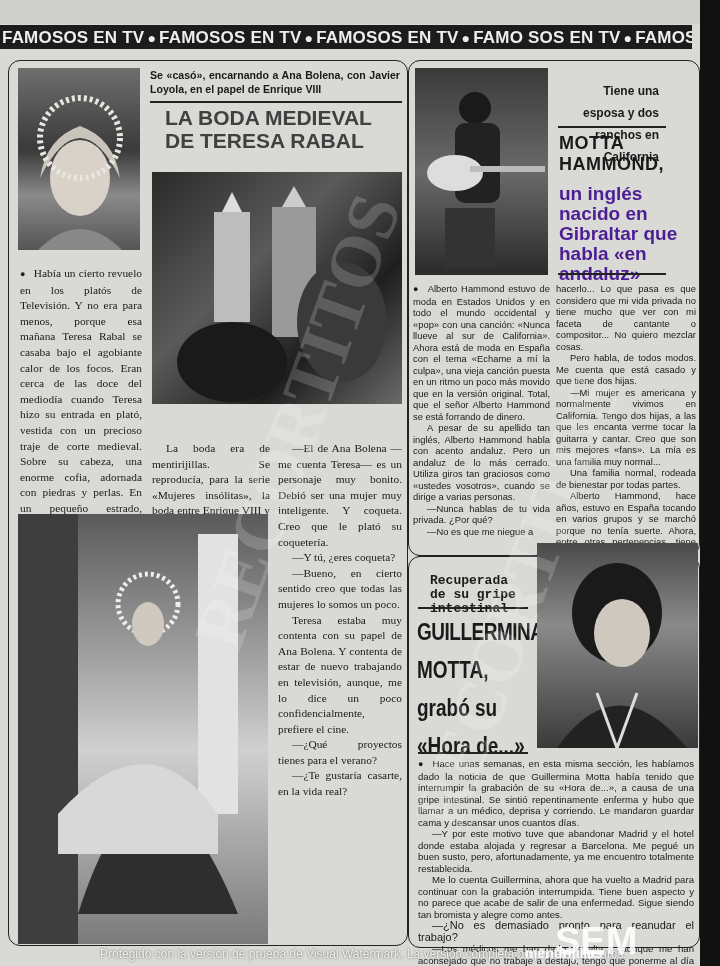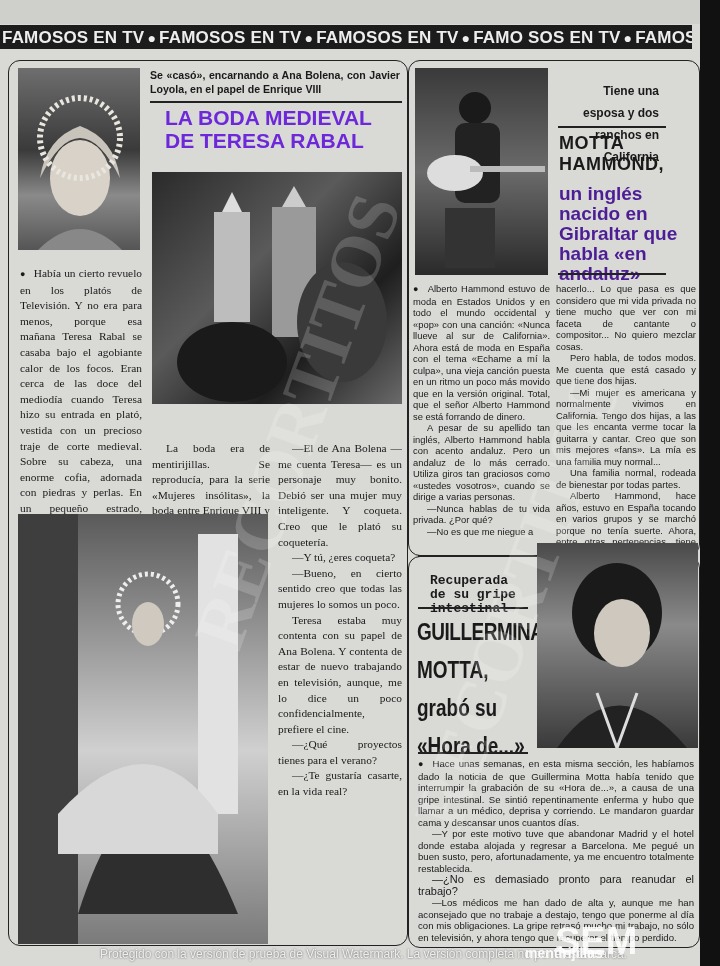--- a/index.html
+++ b/index.html
@@ -39,21 +39,21 @@
     <svg width="122" height="182">
       <ellipse cx="62" cy="110" rx="30" ry="38" fill="#d8d2c8"></ellipse>
       <path d="M22 110 Q62 30 102 110 Q96 70 62 58 Q28 70 22 110Z" fill="#c9c4bb"></path>
       <circle cx="62" cy="70" r="40" fill="none" stroke="#e9e6df" stroke-width="6" stroke-dasharray="3 3"></circle>
       <path d="M20 182 Q62 140 104 182Z" fill="#888"></path>
     </svg>
   </div>
 
   <p class="sans-sm" style="position:absolute; left:150px; top:68px; width:250px; font-weight:bold; font-size:10.6px; line-height:14px;">Se «casó», encarnando a Ana Bolena, con Javier Loyola, en el papel de Enrique VIII</p>
   <div class="hr" style="left:150px; top:101px; width:252px;"></div>
-  <div style="position:absolute; left:165px; top:106px; width:240px; font-family:'Liberation Sans',sans-serif; font-weight:bold; font-size:21px; line-height:23px; color:#6d28d9;">
+  <div style="position:absolute; left:165px; top:106px; width:240px; font-family:'Liberation Sans',sans-serif; font-weight:bold; font-size:21px; line-height:23px; color:#404040;">
     <div>LA BODA MEDIEVAL</div>
     <div>DE TERESA RABAL</div>
   </div>
 
   <div class="photo" style="left:152px; top:172px; width:250px; height:232px; background:linear-gradient(135deg,#2a2a2a 0%,#5a5a5a 40%,#1e1e1e 70%,#6a6a6a 100%);">
     <svg width="250" height="232">
       <rect x="0" y="0" width="250" height="232" fill="none"></rect>
       <path d="M70 40 L80 20 L90 40 Z" fill="#ddd"></path>
       <rect x="62" y="40" width="36" height="110" fill="#bdbdbd"></rect>
       <path d="M130 35 L142 14 L154 35 Z" fill="#ccc"></path>
@@ -140,20 +140,21 @@
       <ellipse cx="80" cy="70" rx="45" ry="50" fill="#1a1a1a"></ellipse>
       <ellipse cx="85" cy="90" rx="28" ry="34" fill="#cfc8be"></ellipse>
       <path d="M20 205 Q80 120 150 205 Z" fill="#222"></path>
       <path d="M60 150 L80 205 L100 150" fill="none" stroke="#ddd" stroke-width="3"></path>
     </svg>
   </div>
 
   <div style="position:absolute; left:418px; top:758px; width:276px;">
     <p class="sans-sm bullet" style="font-size:9.6px;">Hace unas semanas, en esta misma sección, les habíamos dado la noticia de que Guillermina Motta había tenido que interrumpir la grabación de su «Hora de...», a causa de una gripe intestinal. Se sintió repentinamente enferma y hubo que llamar a un médico, deprisa y corriendo. Le mandaron guardar cama y descansar unos cuantos días.</p>
     <p class="sans-sm ind" style="font-size:9.6px;">—Y por este motivo tuve que abandonar Madrid y el hotel donde estaba alojada y regresar a Barcelona. Me pegué un buen susto, pero, afortunadamente, ya me encuentro totalmente restablecida.</p>
+    <p class="sans-sm ind" style="font-size:9.6px;">Me lo cuenta Guillermina, ahora que ha vuelto a Madrid para continuar con la grabación interrumpida. Tiene buen aspecto y no parece que acabe de salir de una enfermedad. Sigue siendo tan bromista y alegre como antes.</p>
     <p class="sans-sm ind" style="font-size:11px;">—¿No es demasiado pronto para reanudar el trabajo?</p>
     <p class="sans-sm ind" style="font-size:9.6px;">—Los médicos me han dado de alta y, aunque me han aconsejado que no trabaje a destajo, tengo que ponerme al día con mis obligaciones. La gripe retrasó mucho mi trabajo, no sólo en televisión, y ahora tengo que recuperar el tiempo perdido.</p>
 
   </div>
 
   <div class="bigwm" style="left:60px; top:380px;">RECORTITOS</div>
   <div class="bigwm" style="left:280px; top:560px;">RECORTITOS</div>
 </div>
 
 <div class="rightedge"></div>

